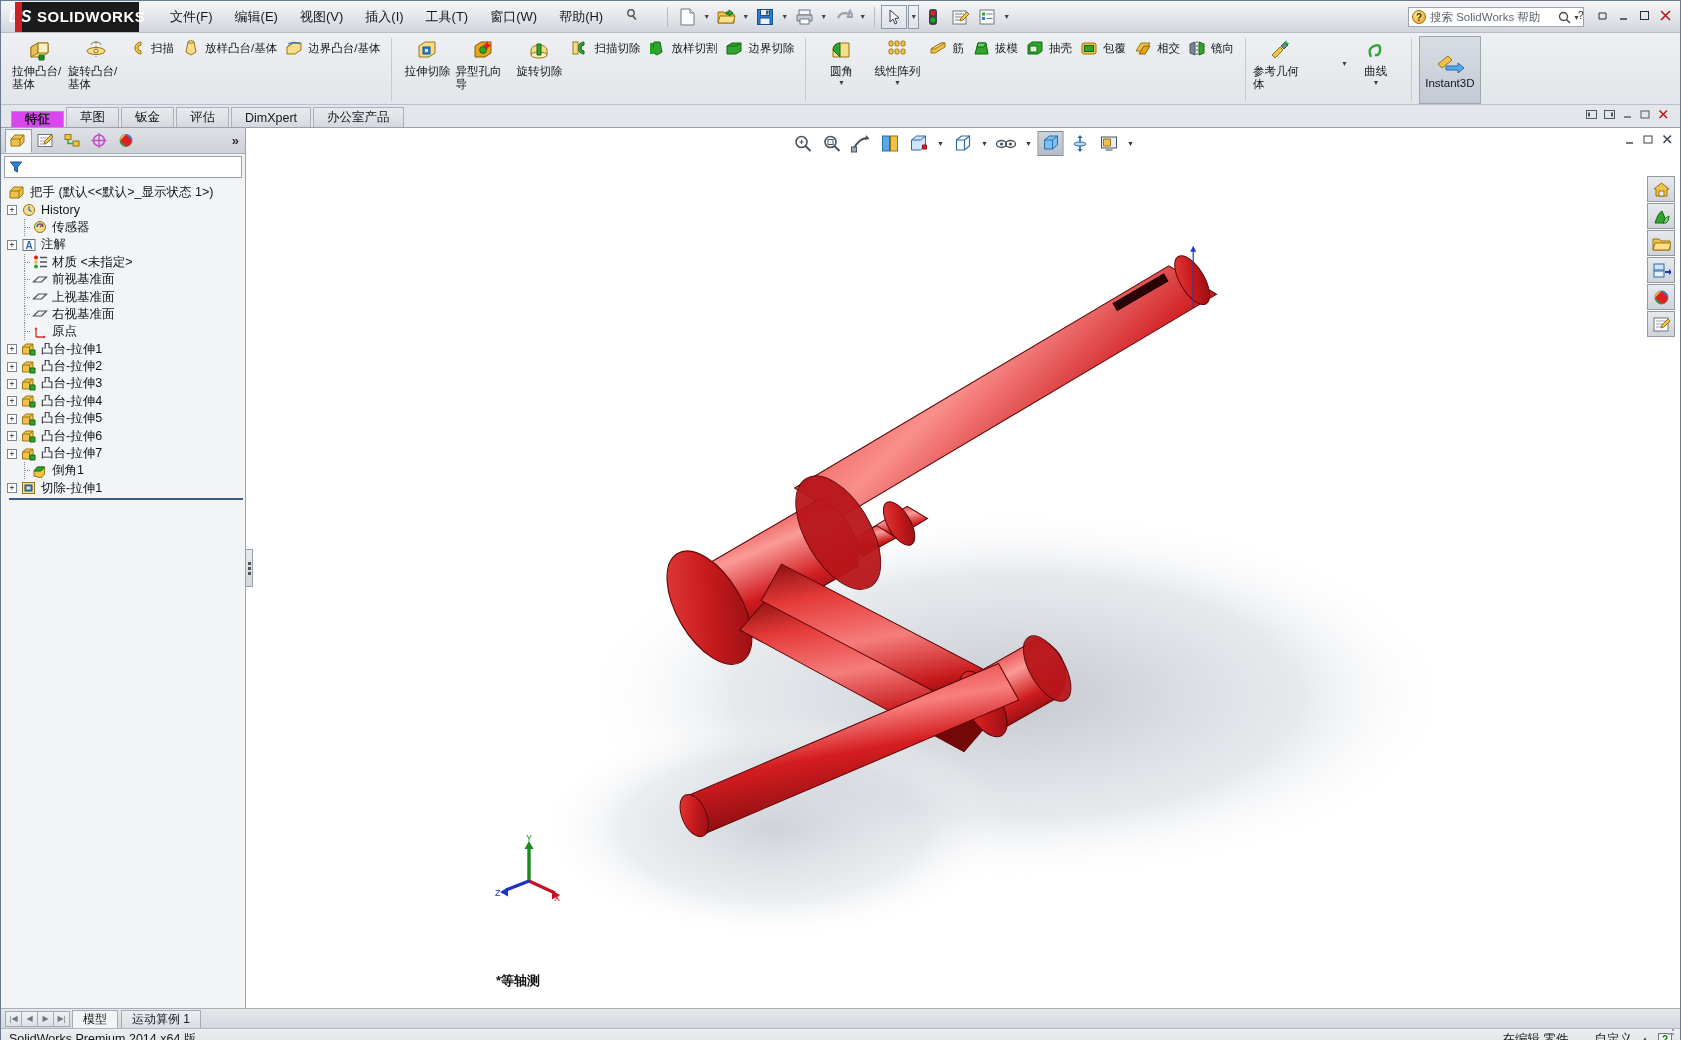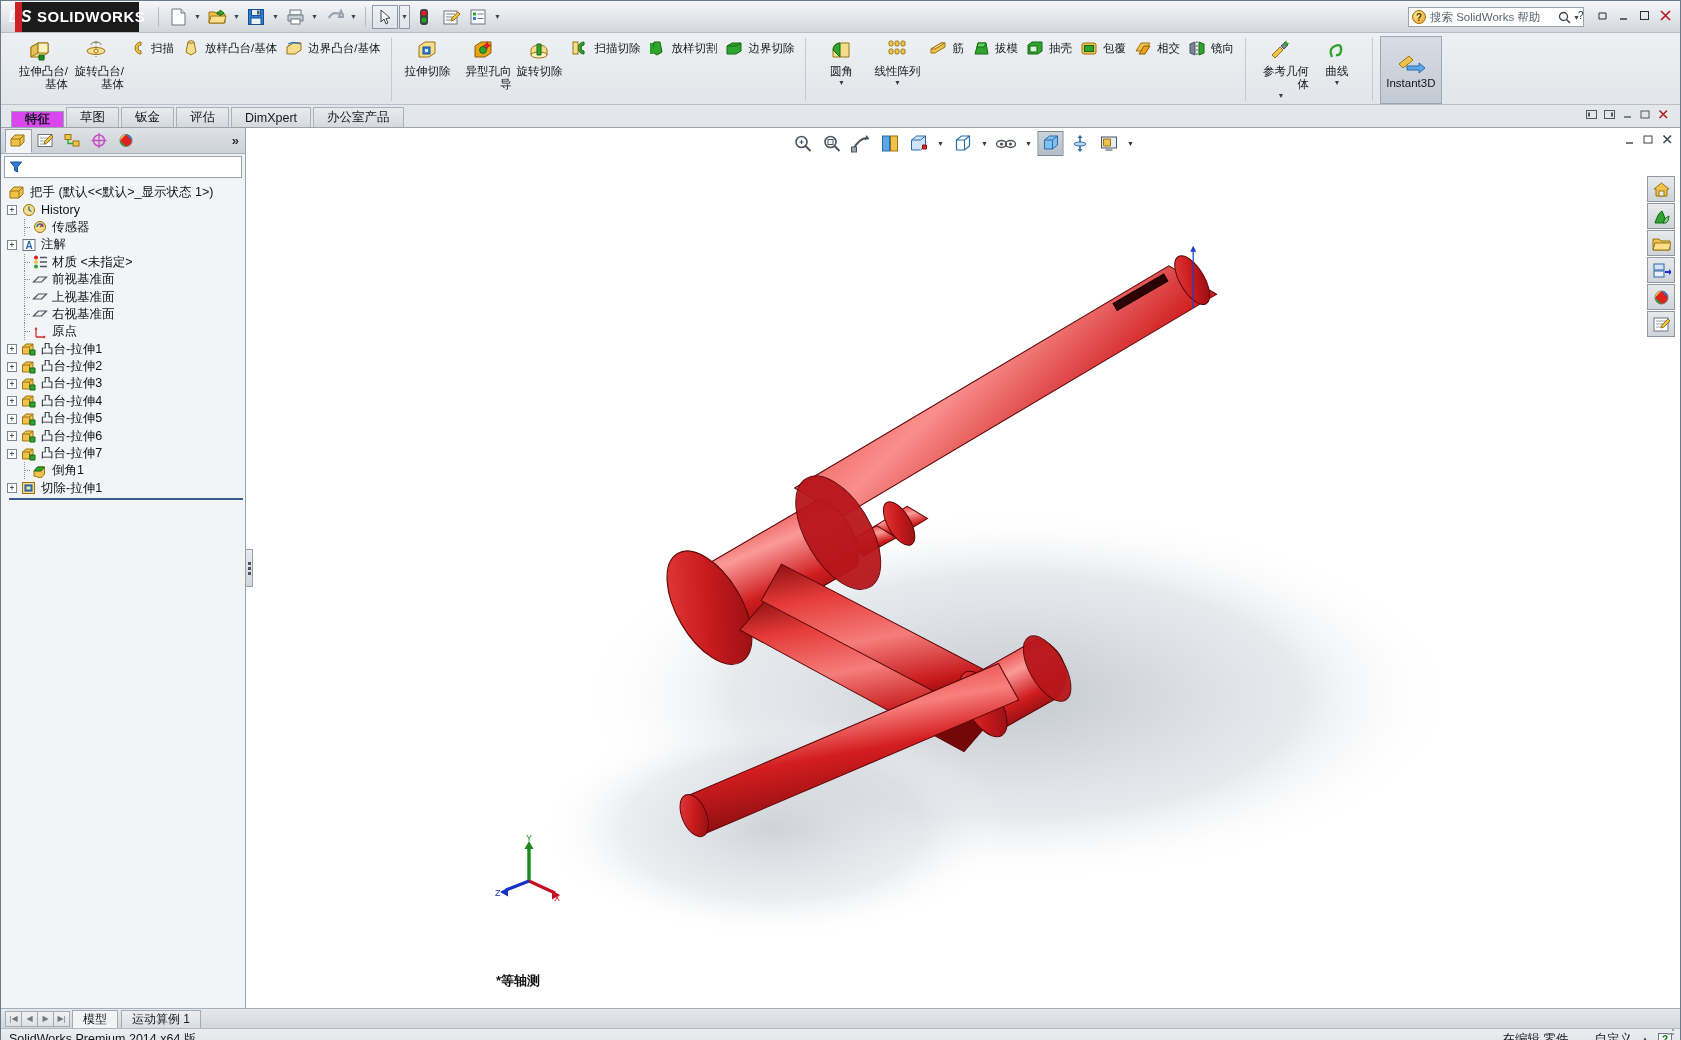--- a/index.html
+++ b/index.html
@@ -43,21 +43,21 @@
   .wbtn svg{display:block}
 
   
   #ribbon { position:relative; height:72px;
     background:linear-gradient(#eef0f3,#e2e5e9); border-bottom:1px solid #b9c0c9;
     display:flex; align-items:stretch; padding:2px 0 0 6px; }
   .rgroup { display:flex; align-items:flex-start; padding:0 5px; height:70px;}
   .rsep { width:1px; background:#c4cad1; margin:3px 2px; }
   .big-btn { width:56px; display:flex; flex-direction:column; align-items:center;
     padding-top:4px; cursor:default;}
-  .big-btn .lbl { font-size:11.5px; line-height:13px; text-align:right; color:#14181d; margin-top:2px;}
+  .big-btn .lbl { font-size:11.5px; line-height:13px; text-align:left; color:#14181d; margin-top:2px;}
   .col-small { display:flex; flex-direction:row; justify-content:flex-start; padding-top:3px;}
   .small-btn { display:flex; align-items:center; height:21px; padding:0 4px; cursor:default;}
   .small-btn .lbl { font-size:11.5px; color:#14181d; margin-left:5px; white-space:nowrap;}
   .drop-caret { text-align:center; font-size:7px; color:#3a3f46; margin-top:1px;}
   .instant3d { width:62px; height:68px; border:1px solid #9aa7b5;
     background:linear-gradient(#d8dde4,#c3cad3); display:flex; flex-direction:column;
     align-items:center; justify-content:center; margin-top:1px;}
   .instant3d .lbl{font-size:11.5px;color:#11151a;margin-top:4px;}
 
   
@@ -146,20 +146,35 @@
 
 <div id="app">
 
   <div id="titlebar">
     <div class="sw-logo">
       <span class="red-tab"></span>
       <span class="ds">DS</span>
       <span>SOLIDWORKS</span>
     </div>
 
+    <div class="menubar">
+      <div class="mi">文件(F)</div>
+      <div class="mi">编辑(E)</div>
+      <div class="mi">视图(V)</div>
+      <div class="mi">插入(I)</div>
+      <div class="mi">工具(T)</div>
+      <div class="mi">窗口(W)</div>
+      <div class="mi">帮助(H)</div>
+      <div class="mi">
+        <svg width="14" height="14" viewBox="0 0 14 14">
+            <circle cx="6" cy="5" r="3.2" fill="none" stroke="#555" stroke-width="1.4"></circle>
+            <path d="M7.5 7.5 L11 11.5" stroke="#555" stroke-width="1.6" fill="none"></path>
+          </svg>
+      </div>
+    </div>
 
     <div id="qat">
       <div class="qat-sep"></div>
       <div class="qat-btn">
         <svg width="17" height="18" viewBox="0 0 17 18">
             <path d="M2 1 h9 l4 4 v12 h-13 z" fill="#fbfcfd" stroke="#6d7680"></path>
             <path d="M11 1 v4 h4" fill="#dfe4ea" stroke="#6d7680"></path>
           </svg>
         </div>
       <div class="qat-arrow">▼</div>
@@ -438,21 +453,21 @@
             <path d="M16 4 l-5 -2 0 13 5 -2z" fill="#2fa52f" stroke="#146914"></path>
             <path d="M9 1 v15" stroke="#4a545e" stroke-dasharray="2 2"></path>
             </svg>
           <span class="lbl">镜向</span>
           </div>
       </div>
     </div>
     <div class="rsep"></div>
 
     <div class="rgroup">
-      <div style="display:flex;flex-direction:column;align-items:center;">
+      <div style="display:flex;align-items:center;gap:32px;">
         <div class="big-btn">
           <svg width="26" height="24" viewBox="0 0 26 24">
             <path d="M4 16 l8 -8 3 3 -8 8z" fill="#f0c24b" stroke="#9a7413"></path>
             <path d="M13 7 l4 -4 3 3 -4 4z" fill="#7a8793" stroke="#4a545e"></path>
             <path d="M18 1 l1 2.5 2.5 1 -2.5 1 -1 2.5 -1 -2.5 -2.5 -1 2.5 -1z" fill="#2fa52f"></path>
             </svg>
           <div class="lbl">参考几何体</div>
         </div>
         <div class="drop-caret">▼</div>
       </div>

